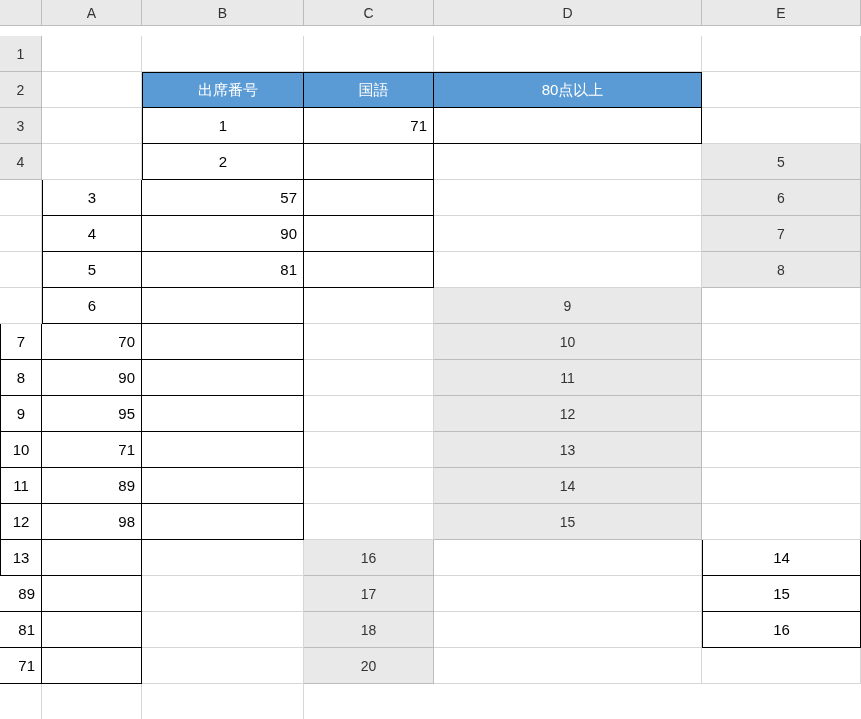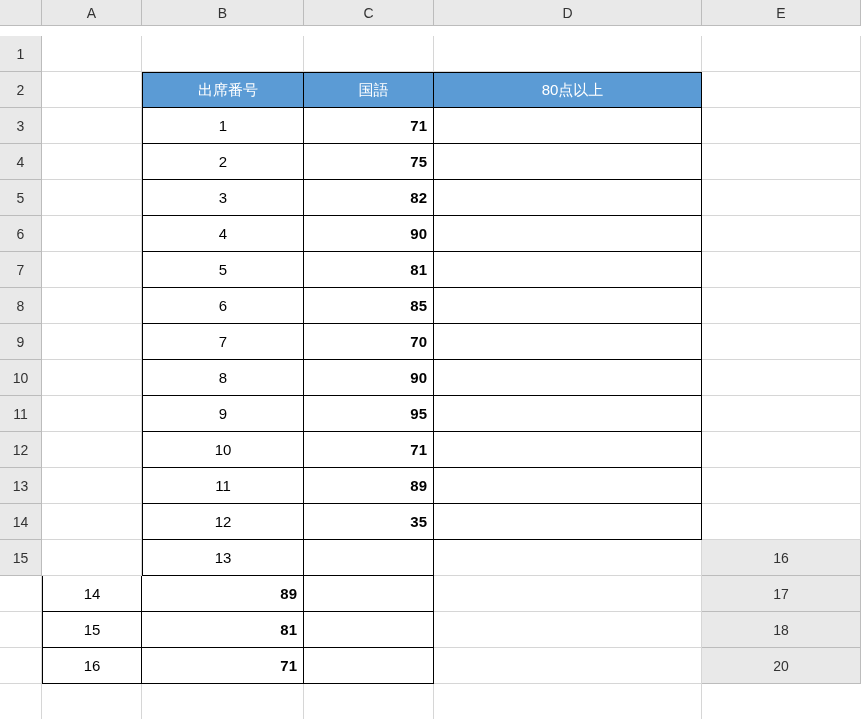--- a/index.html
+++ b/index.html
@@ -52,21 +52,21 @@
     color: #ffffff;
     justify-content: center;
     font-weight: 500;
     border: 1px solid #000;
     padding-left: 16px;
   }
   .data-cell {
     border: 1px solid #000;
   }
   .center { justify-content: center; }
-  .right  { justify-content: flex-end; font-weight: bold; }
+  .right  { justify-content: flex-end; }
   
   .th-blue + .th-blue,
   .data-cell + .data-cell { border-left: none; }
 </style>
 </head>
 <body>
 
 <div class="sheet" id="sheet">
     <div class="cell corner"></div>
     <div class="cell col-hdr">A</div>
@@ -88,45 +88,43 @@
     <div class="cell"></div>
     <div class="cell row-hdr">3</div>
     <div class="cell"></div>
     <div class="cell data-cell center" style="border-top: none;">1</div>
     <div class="cell data-cell right" style="border-top: none;">71</div>
     <div class="cell data-cell" style="border-top: none;"></div>
     <div class="cell"></div>
     <div class="cell row-hdr">4</div>
     <div class="cell"></div>
     <div class="cell data-cell center" style="border-top: none;">2</div>
-    <div class="cell data-cell right" style="border-top: none;">75</div>
     <div class="cell data-cell" style="border-top: none;"></div>
     <div class="cell"></div>
     <div class="cell row-hdr">5</div>
     <div class="cell"></div>
     <div class="cell data-cell center" style="border-top: none;">3</div>
-    <div class="cell data-cell right" style="border-top: none;">82</div>
+    <div class="cell data-cell right" style="border-top: none;">57</div>
     <div class="cell data-cell" style="border-top: none;"></div>
     <div class="cell"></div>
     <div class="cell row-hdr">6</div>
     <div class="cell"></div>
     <div class="cell data-cell center" style="border-top: none;">4</div>
     <div class="cell data-cell right" style="border-top: none;">90</div>
     <div class="cell data-cell" style="border-top: none;"></div>
     <div class="cell"></div>
     <div class="cell row-hdr">7</div>
     <div class="cell"></div>
     <div class="cell data-cell center" style="border-top: none;">5</div>
     <div class="cell data-cell right" style="border-top: none;">81</div>
     <div class="cell data-cell" style="border-top: none;"></div>
     <div class="cell"></div>
     <div class="cell row-hdr">8</div>
     <div class="cell"></div>
     <div class="cell data-cell center" style="border-top: none;">6</div>
-    <div class="cell data-cell right" style="border-top: none;">85</div>
     <div class="cell data-cell" style="border-top: none;"></div>
     <div class="cell"></div>
     <div class="cell row-hdr">9</div>
     <div class="cell"></div>
     <div class="cell data-cell center" style="border-top: none;">7</div>
     <div class="cell data-cell right" style="border-top: none;">70</div>
     <div class="cell data-cell" style="border-top: none;"></div>
     <div class="cell"></div>
     <div class="cell row-hdr">10</div>
     <div class="cell"></div>
@@ -148,21 +146,21 @@
     <div class="cell"></div>
     <div class="cell row-hdr">13</div>
     <div class="cell"></div>
     <div class="cell data-cell center" style="border-top: none;">11</div>
     <div class="cell data-cell right" style="border-top: none;">89</div>
     <div class="cell data-cell" style="border-top: none;"></div>
     <div class="cell"></div>
     <div class="cell row-hdr">14</div>
     <div class="cell"></div>
     <div class="cell data-cell center" style="border-top: none;">12</div>
-    <div class="cell data-cell right" style="border-top: none;">35</div>
+    <div class="cell data-cell right" style="border-top: none;">98</div>
     <div class="cell data-cell" style="border-top: none;"></div>
     <div class="cell"></div>
     <div class="cell row-hdr">15</div>
     <div class="cell"></div>
     <div class="cell data-cell center" style="border-top: none;">13</div>
     <div class="cell data-cell" style="border-top: none;"></div>
     <div class="cell"></div>
     <div class="cell row-hdr">16</div>
     <div class="cell"></div>
     <div class="cell data-cell center" style="border-top: none;">14</div>

